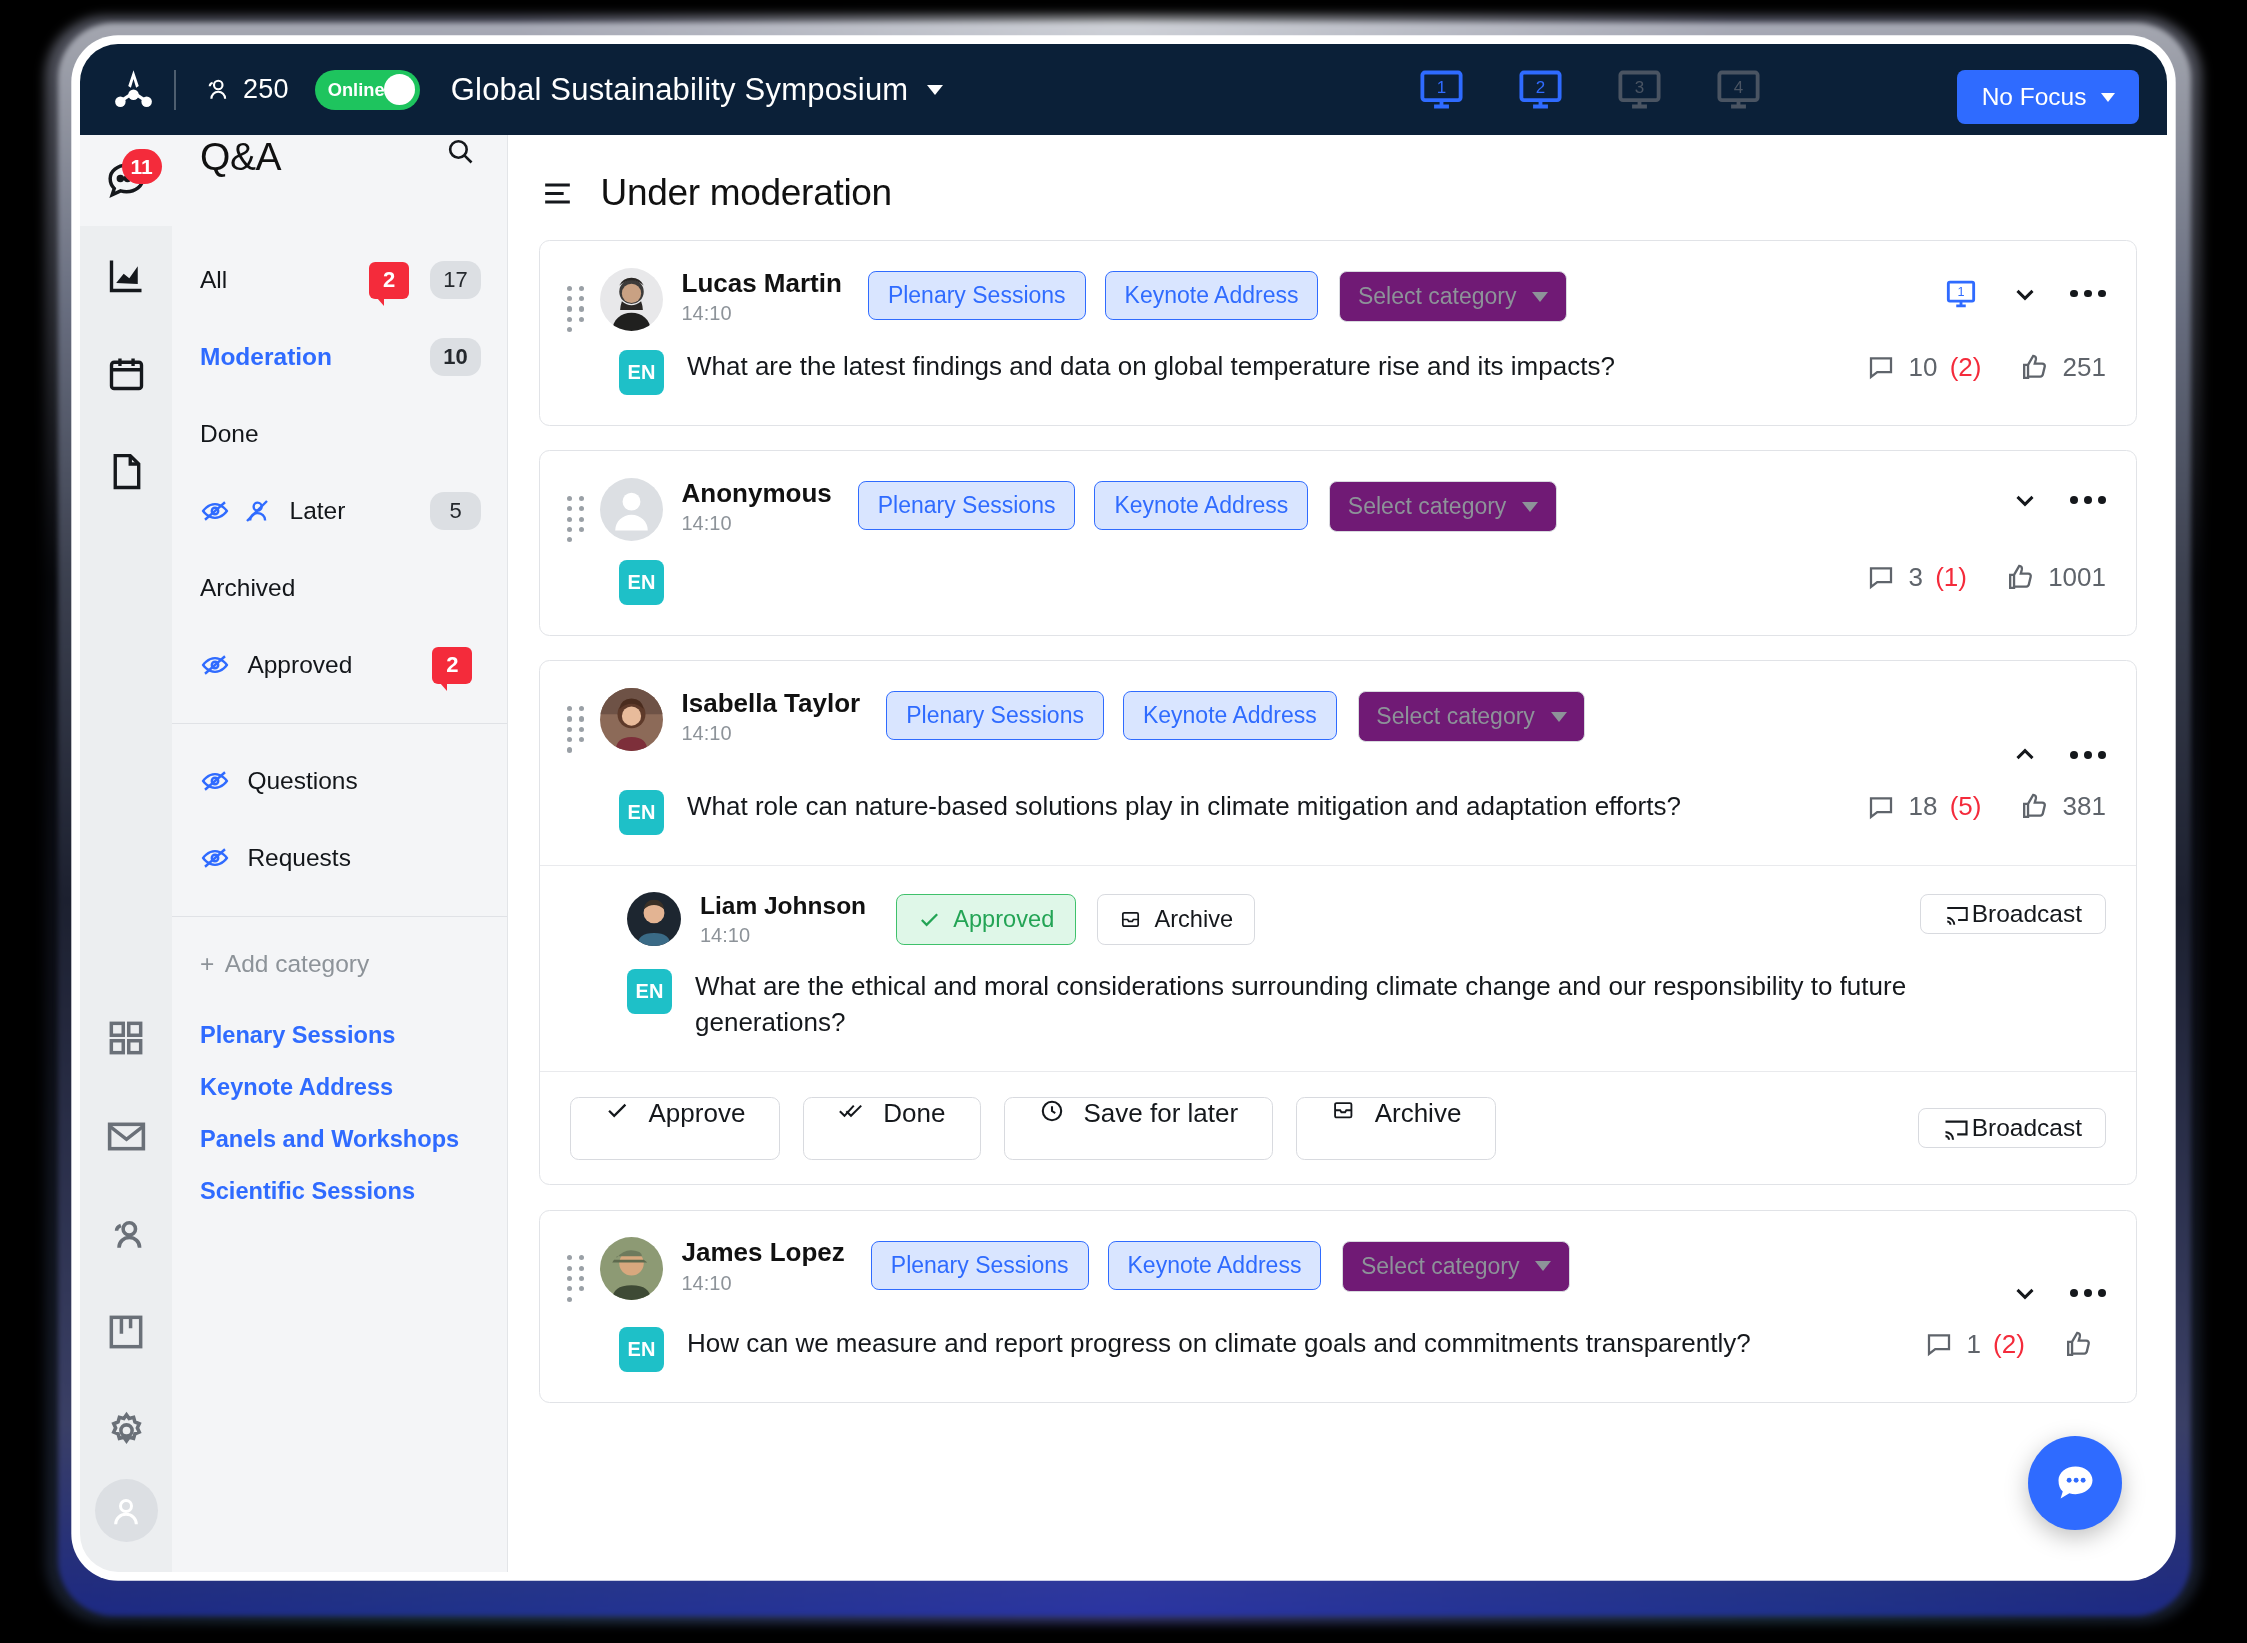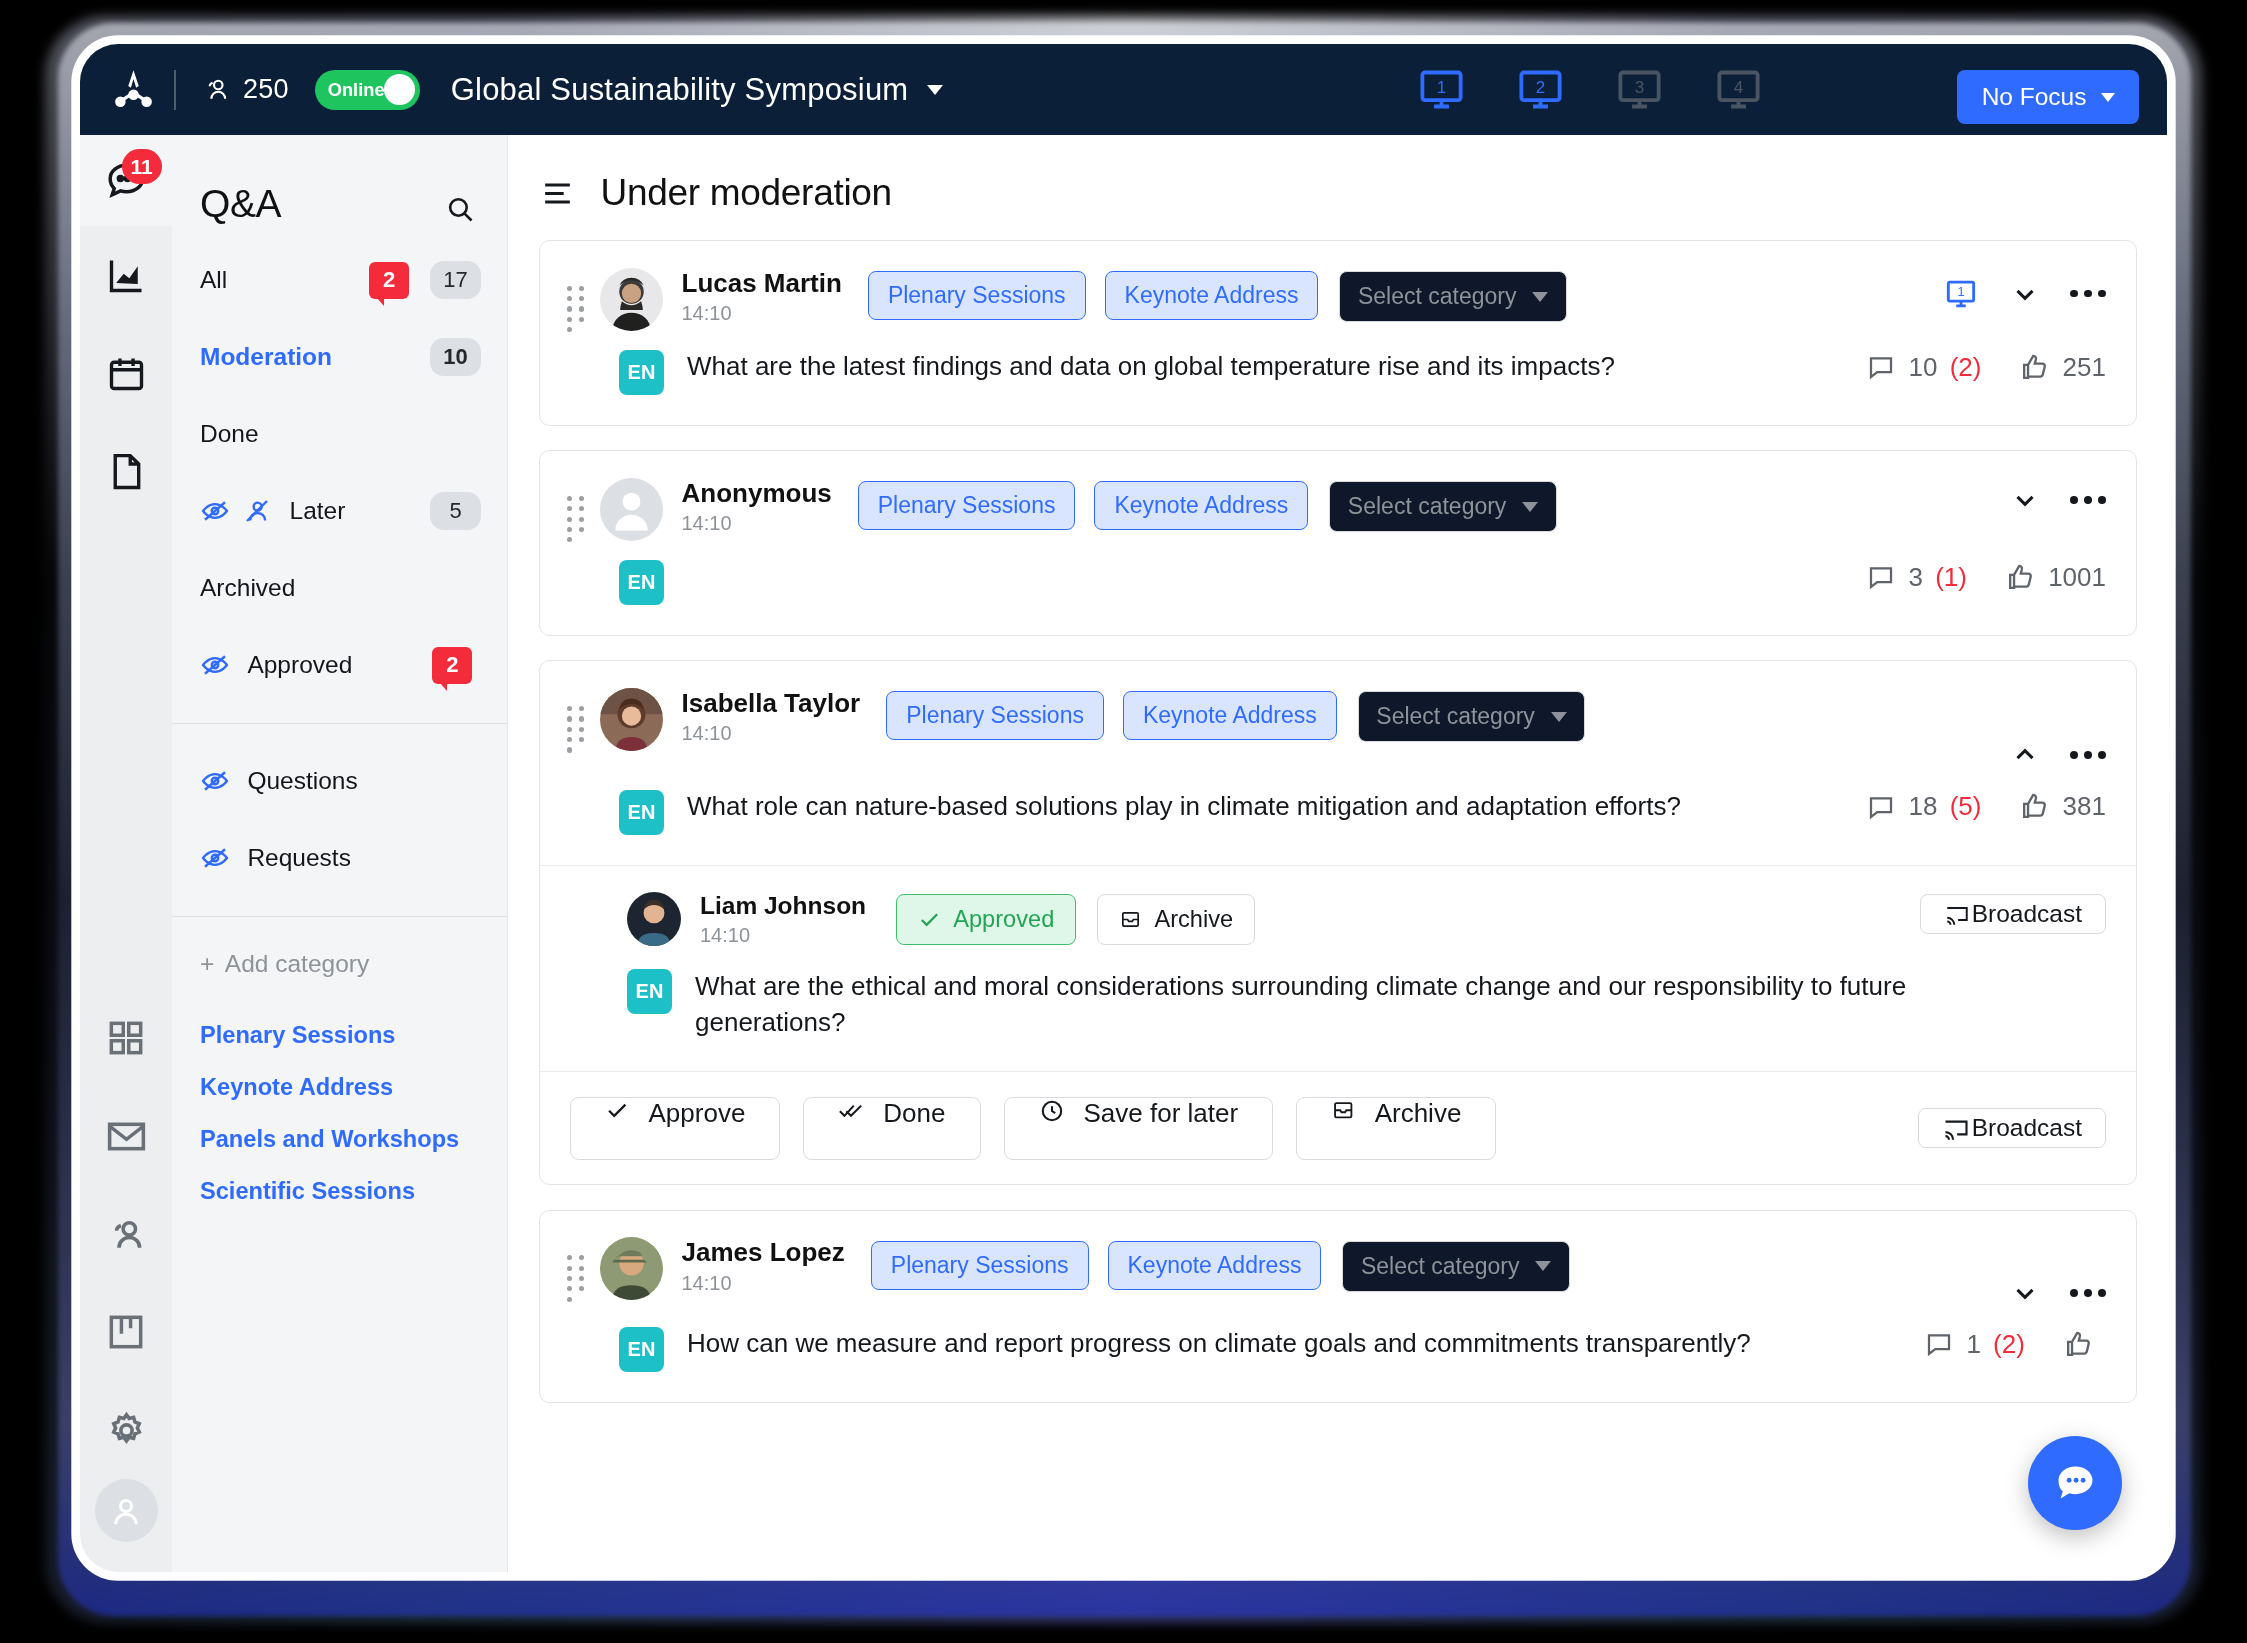--- a/index.html
+++ b/index.html
@@ -69,21 +69,21 @@
   .rail-ico { width: 92px; height: 98px; display: flex; align-items: center; justify-content: center; color: #5a5f66; }
   .badge-chat {
     position: absolute; top: 14px; right: 10.5px; min-width: 40px; height: 35px; background: #f42b3b;
     border-radius: 17.5px; color: #fff; font-size: 21px; font-weight: 600;
     display: flex; align-items: center; justify-content: center; padding: 0 7.9px;
   }
   .rail-spacer { flex: 1; }
   .avatar-rail { width: 63px; height: 63px; border-radius: 50%; background: #dcdfe3; display: flex; align-items: center; justify-content: center; margin-bottom: 30px; }
 
   .panel { width: 336px; background: #f4f5f7; border-right: 0.9px solid #e3e5e8; display: flex; flex-direction: column; }
-  .panel-head { height: 91px; display: flex; align-items: flex-end; justify-content: space-between; padding: 0 30px 0 28px; }
+  .panel-head { height: 91px; display: flex; align-items: flex-start; justify-content: space-between; padding: 0 30px 0 28px; }
   .panel-title { font-size: 39px; font-weight: 400; color: #111; letter-spacing: -0.4px; }
   .nav { padding: 15.7px 0 0 0; }
   .nav-item { height: 77px; display: flex; align-items: center; padding: 0 26px 0 28px; font-size: 24.5px; color: #13161a; gap: 12.2px; }
   .nav-item.active { color: #2f6bff; font-weight: 600; }
   .nav-item .lbl { flex: 1; }
   .nav-item .lbl.ind { margin-left: 5.2px; }
   .pill-gray { background: #dcdfe3; color: #24282d; border-radius: 14px; min-width: 51px; height: 38px; display: flex; align-items: center; justify-content: center; font-size: 22px; padding: 0 11.4px; }
   .pill-red { background: #f42b3b; color: #fff; border-radius: 6.1px; min-width: 40px; height: 37px; display: flex; align-items: center; justify-content: center; font-size: 22px; font-weight: 600; padding: 0 8.7px; position: relative; margin-right: 8.7px; }
   .pill-red:after { content:""; position:absolute; left: 7.9px; bottom: -7px; border-left: 7.9px solid transparent; border-right: 0 solid transparent; border-top: 8.7px solid #f42b3b; }
   .hr { height: 0.9px; background: #e0e2e6; margin: 19px 0 19px 0; }
@@ -99,21 +99,21 @@
   .card { border: 0.9px solid #e1e3e7; border-radius: 10.5px; margin-bottom: 24.5px; background: #fff; }
   .crow { display: flex; align-items: flex-start; padding: 23px 30px 0 23px; position: relative; }
   .grip { width: 26px; height: 31px; margin-top: 19px; margin-right: 10.5px; flex: none; }
   .grip i { display: block; width: 5.2px; height: 5.2px; background: #9aa0a6; border-radius: 50%; float: left; margin: 2.6px 3.5px; }
   .ava { width: 63px; height: 63px; border-radius: 50%; overflow: hidden; flex: none; margin-top: 3.5px; }
   .meta { margin-left: 19px; margin-top: 3.5px; min-width: 0; }
   .uname { font-size: 26px; font-weight: 700; color: #111; white-space: nowrap; }
   .utime { font-size: 20px; color: #8d9399; margin-top: 3.5px; }
   .tags { display: flex; gap: 19px; margin-left: 26px; margin-top: 7px; }
   .tag { background: #d9e5ff; border: 0.9px solid #2f6bff; color: #2f6bff; border-radius: 7.9px; height: 49px; padding: 0 19px; display: flex; align-items: center; font-size: 23px; white-space: nowrap; }
-  .selcat { background: #0f172a; border: 0.9px solid #d8dadf; color: #8d9399; border-radius: 7.9px; height: 51px; padding: 0 17.5px; display: flex; align-items: center; gap: 15.7px; font-size: 23px; margin-left: 21px; margin-top: 7px; white-space: nowrap; }
+  .selcat { background: #701a75; border: 0.9px solid #d8dadf; color: #8d9399; border-radius: 7.9px; height: 51px; padding: 0 17.5px; display: flex; align-items: center; gap: 15.7px; font-size: 23px; margin-left: 21px; margin-top: 7px; white-space: nowrap; }
   .selcat .caret-d { border-top-color: #8d9399; }
   .rowtools { margin-left: auto; display: flex; align-items: center; gap: 30px; padding-top: 10.5px; }
   .chev { width: 30px; height: 30px; }
   .dots { display: flex; gap: 6.1px; }
   .dots i { width: 7.9px; height: 7.9px; background: #15181c; border-radius: 50%; display: block; }
 
   .qrow { display: flex; align-items: flex-start; padding: 17.5px 30px 30px 79px; }
   .enb { width: 45px; height: 45px; border-radius: 7.9px; background: #1ec0c8; color: #fff; font-size: 20px; font-weight: 600; display: flex; align-items: center; justify-content: center; flex: none; margin-top: 1.7px; }
   .qtxt { font-size: 26px; line-height: 1.42; color: #15181c; margin-left: 23px; max-width: 1240px; }
   .stats { margin-left: auto; display: flex; align-items: center; gap: 38px; padding-top: 3.5px; }

